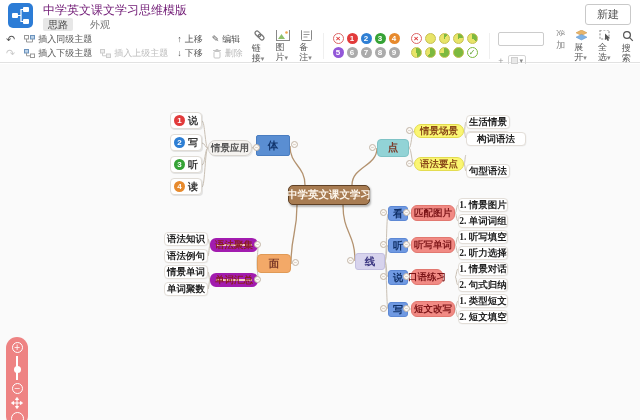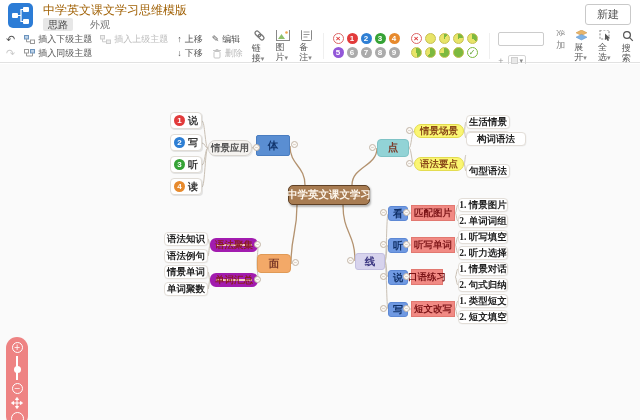--- a/index.html
+++ b/index.html
@@ -2,21 +2,21 @@
 <html style="--c-accent-blue: #2c7cd6; --c-root-brown: #a87c52; --c-branch-blue: #5a8ed2; --c-branch-teal: #92d3d6; --c-branch-orange: #f3a968; --c-branch-lavender: #d7d3ed; --c-topic-yellow: #fbf672; --c-topic-pink: #f3c8c6; --c-topic-red: #f18a84; --c-zoombar-red: #ee8383;"><head>
 <meta charset="utf-8">
 <style>
   *{margin:0;padding:0;box-sizing:border-box}
   html,body{width:640px;height:420px;overflow:hidden}
   body{position:relative;background:#fff;font-family:"Liberation Sans","DejaVu Sans",sans-serif;color:#333}
 
   
   .header{height:30px;display:flex;align-items:flex-start;padding:3px 8px 0;background:#fff;position:relative}
   .app-icon{width:25px;height:25px;margin-right:10px;flex:0 0 auto}
-  .doc-title{font-size:12px;color:#a16207;line-height:14px}
+  .doc-title{font-size:12px;color:#701a75;line-height:14px}
   .tabs{display:flex;gap:12px;margin-top:1px}
   .tab{font-size:10px;color:#777;padding:0 5px;line-height:13px;cursor:pointer;border-radius:2px}
   .tab.active{background:#e7e7e7;color:#444}
   .new-btn{position:absolute;right:9px;top:4px;border:1px solid #c9c9c9;border-radius:3px;background:#fff;font-size:11px;color:#555;padding:2px 11px;cursor:pointer}
 
   
   .toolbar{height:33px;display:flex;align-items:center;padding:0 6px;border-bottom:1px solid #e2e2e2;gap:9px;background:#fff}
   .tgroup{display:flex;flex-direction:column;justify-content:center;gap:3px}
   .trow{display:flex;align-items:center;gap:8px}
   .tbtn{display:flex;align-items:center;gap:3px;font-size:9px;color:#555;white-space:nowrap;cursor:pointer;line-height:11px}
@@ -47,21 +47,21 @@
   .nd{position:absolute;display:flex;align-items:center;justify-content:center;font-family:"Liberation Serif","DejaVu Serif",serif;font-weight:bold;white-space:nowrap;border-radius:7px;cursor:pointer}
   .root{background:var(--c-root-brown,#a87c52);border:1.5px solid #5f4126;color:#fdf6ec;font-size:10.5px;border-radius:5px;box-shadow:1px 1.5px 2px rgba(0,0,0,.28)}
   .b-blue{background:var(--c-branch-blue,#5a8ed2);border:1px solid #4a7dc0;color:#12366e;font-size:10.5px;border-radius:2px}
   .b-teal{background:var(--c-branch-teal,#92d3d6);border:1px solid #7fc3c6;color:#7c3a28;font-size:10.5px;border-radius:4px}
   .b-orange{background:var(--c-branch-orange,#f3a968);border:1px solid #e09a56;color:#7c3a28;font-size:10.5px;border-radius:4px}
   .b-lav{background:var(--c-branch-lavender,#d7d3ed);border:1px solid #c3bfe0;color:#3a3580;font-size:10.5px;border-radius:3px}
   .w-box{background:#f5f3f0;border:1px solid #d9d5d0;color:#555;font-size:9.5px;box-shadow:1px 1px 0 rgba(0,0,0,.07)}
   .num-item{background:#fff;border:1px solid #e0dcd6;box-shadow:1px 1px 0 rgba(0,0,0,.09);color:#333;font-size:10px;justify-content:flex-start;padding-left:3px;gap:3px;border-radius:4px}
   .y-box{background:var(--c-topic-yellow,#fbf672);border:1px solid #e3dc50;color:#8a4a1a;font-size:9.5px}
   .p-box{background:var(--c-topic-pink,#f3c8c6);border:6px solid #a21caf;color:#8a1f1f;font-size:9.5px;border-radius:6px}
-  .r-box{background:var(--c-topic-red,#f18a84);border:1px solid #e27870;color:#7c1518;font-size:9.5px;border-radius:0}
+  .r-box{background:var(--c-topic-red,#f18a84);border:1px solid #e27870;color:#7c1518;font-size:9.5px;border-radius:6px}
   .tag-box{background:#6f99e2;border:1px solid #5d88d4;color:#0f2f66;font-size:10px;border-radius:3px}
   .leaf{background:#fff;border:1px solid #e3ded8;border-radius:4px;color:#222;font-size:9.5px;box-shadow:.5px .5px 0 rgba(0,0,0,.05)}
   .ni{width:11px;height:11px;border-radius:50%;color:#fff;font-size:8px;display:flex;align-items:center;justify-content:center;font-family:"Liberation Sans",sans-serif;font-weight:bold;flex:0 0 auto}
   .ni1{background:#e23b3b}.ni2{background:#2e7fd4}.ni3{background:#36a336}.ni4{background:#e78a2d}
   .cd{position:absolute;width:7px;height:7px;background:#fbf8f4;border:1px solid #c2b5a6;border-radius:50%;font-size:6px;line-height:5px;text-align:center;color:#a09080;font-weight:normal;cursor:pointer}
   .cd::after{content:"−"}
   .cd.r{right:-9px;top:50%;margin-top:-4.5px}
   .cd.l{left:-9px;top:50%;margin-top:-4.5px}
 
   
@@ -90,46 +90,46 @@
   </div>
   <button class="new-btn">新建</button>
 </div>
 
 <div class="toolbar">
   <div class="tgroup">
     <span class="gi">↶</span>
     <span class="gi disabled">↷</span>
   </div>
   <div class="tgroup">
+    <div class="trow">
+      <div class="tbtn">
+        <svg width="11" height="9">
+            <rect x="0.5" y="0.5" width="4" height="3.5" fill="#fff" stroke="#999"></rect>
+            <rect x="6.5" y="0.5" width="4" height="3.5" fill="#bcd2e8" stroke="#6b93bd"></rect>
+            <path d="M2.5,4 v3 h6 v-3" fill="none" stroke="#999"></path>
+          </svg>
+        <span>插入同级主题</span>
+      </div>
+    </div>
     <div class="trow">
       <div class="tbtn">
         <svg width="11" height="9">
             <rect x="0.5" y="0.5" width="4" height="3.5" fill="#bcd2e8" stroke="#6b93bd"></rect>
             <rect x="6.5" y="5" width="4" height="3.5" fill="#fff" stroke="#999"></rect>
             <path d="M2.5,4 v2.8 h4" fill="none" stroke="#999"></path>
           </svg>
         <span>插入下级主题</span>
       </div>
       <div class="tbtn disabled">
         <svg width="11" height="9">
             <rect x="0.5" y="0.5" width="4" height="3.5" fill="#eee" stroke="#ccc"></rect>
             <rect x="6.5" y="5" width="4" height="3.5" fill="#eee" stroke="#ccc"></rect>
             <path d="M2.5,4 v2.8 h4" fill="none" stroke="#ccc"></path>
           </svg>
         <span>插入上级主题</span>
-      </div>
-    </div>
-    <div class="trow">
-      <div class="tbtn">
-        <svg width="11" height="9">
-            <rect x="0.5" y="0.5" width="4" height="3.5" fill="#fff" stroke="#999"></rect>
-            <rect x="6.5" y="0.5" width="4" height="3.5" fill="#bcd2e8" stroke="#6b93bd"></rect>
-            <path d="M2.5,4 v3 h6 v-3" fill="none" stroke="#999"></path>
-          </svg>
-        <span>插入同级主题</span>
       </div>
     </div>
   </div>
   <div class="tgroup">
     <div class="tbtn">
       <span>↑</span>
       <span>上移</span>
     </div>
     <div class="tbtn">
       <span>↓</span>

